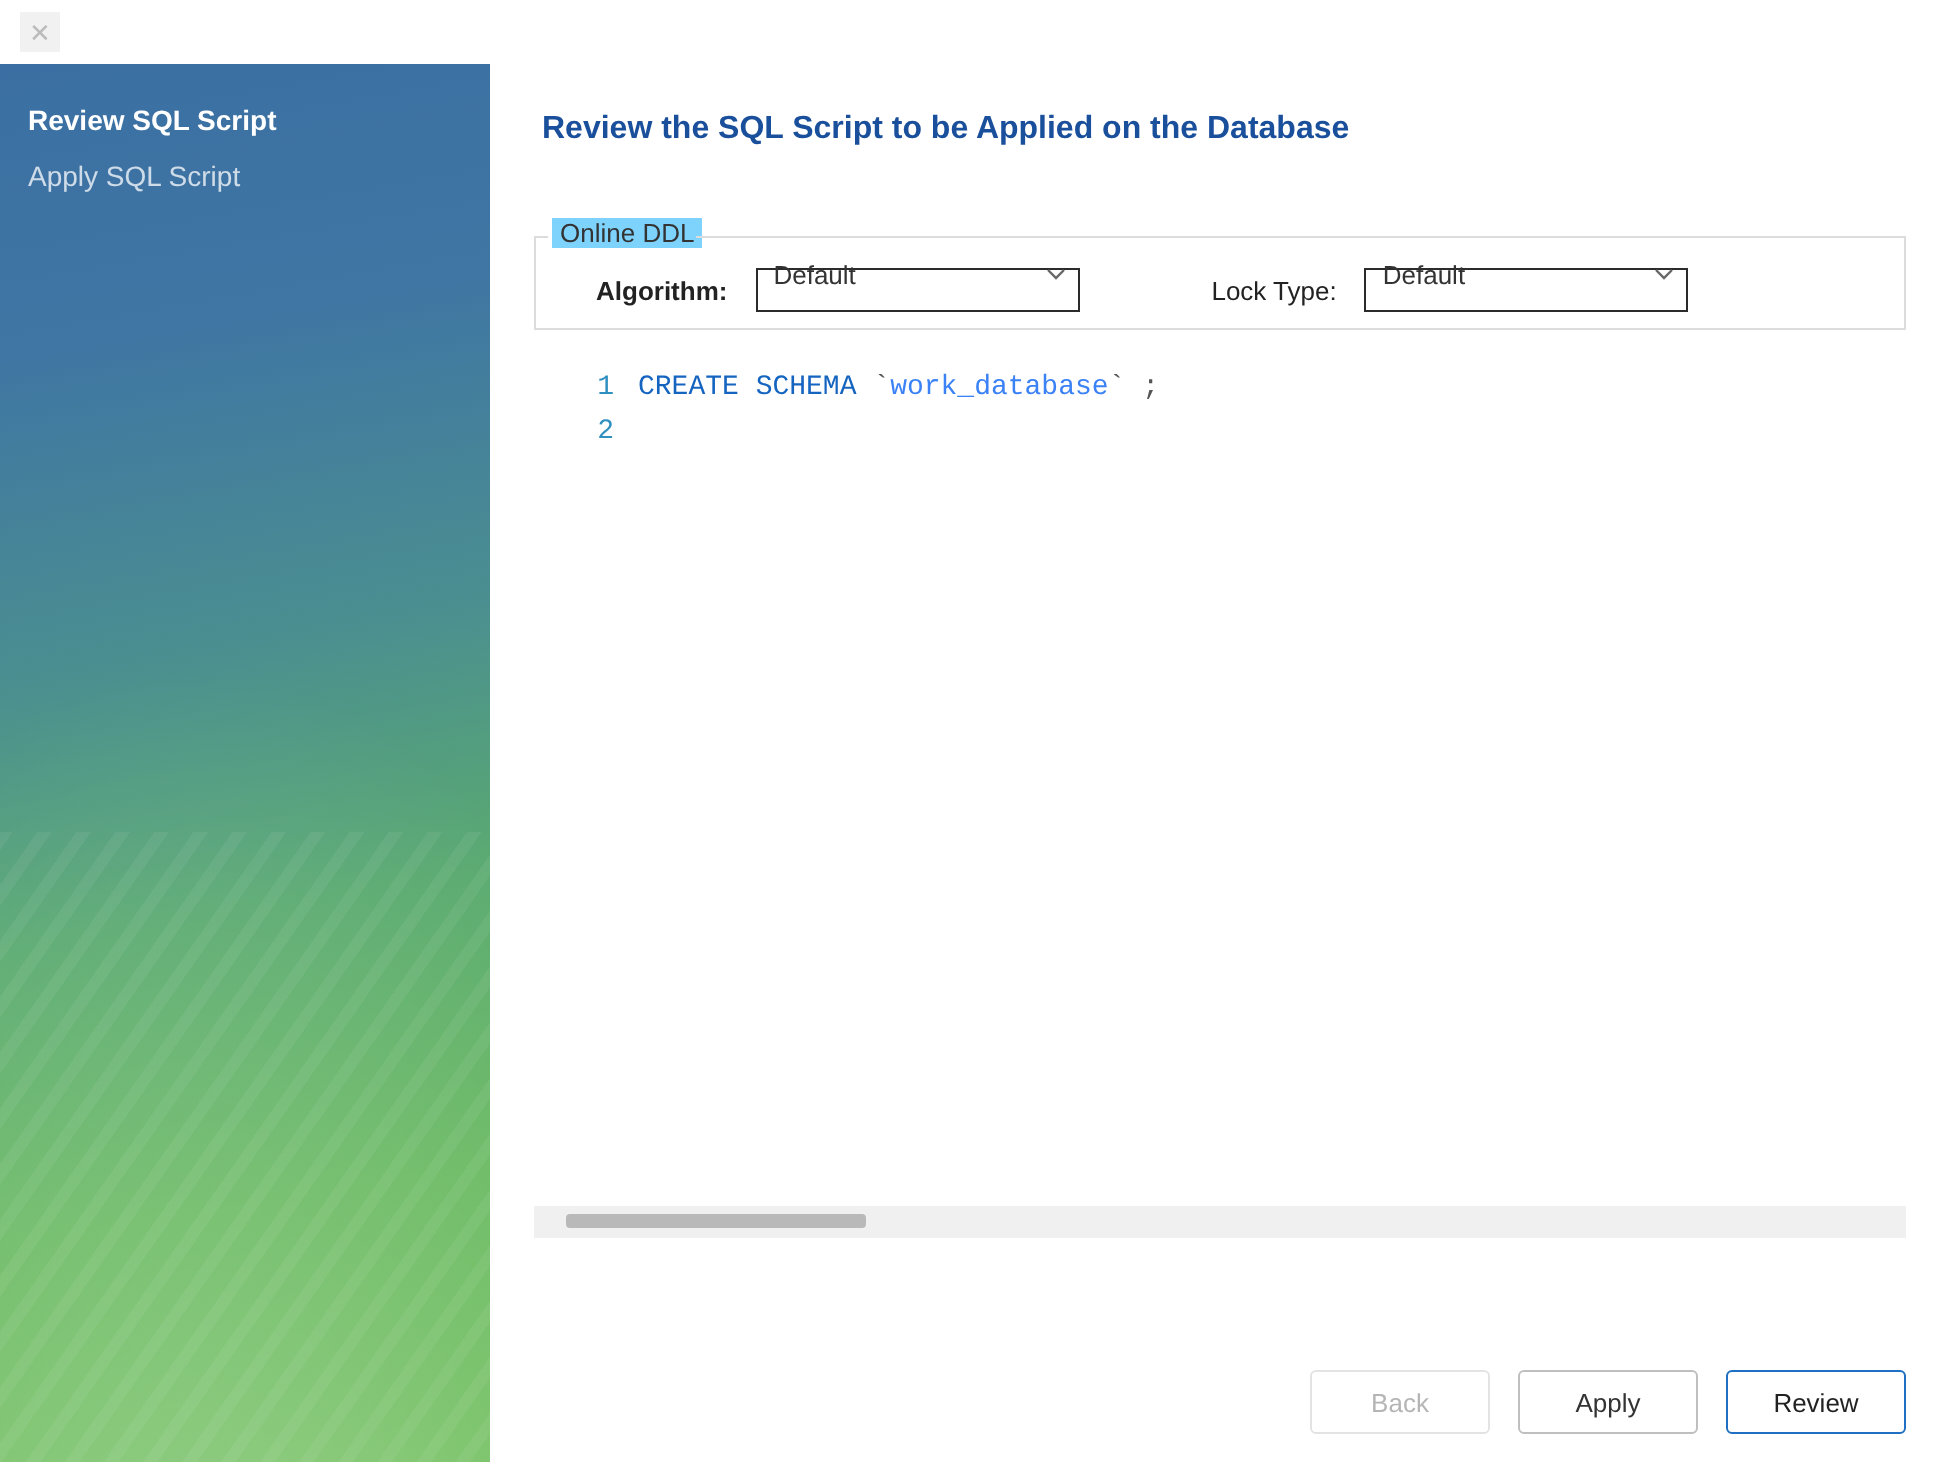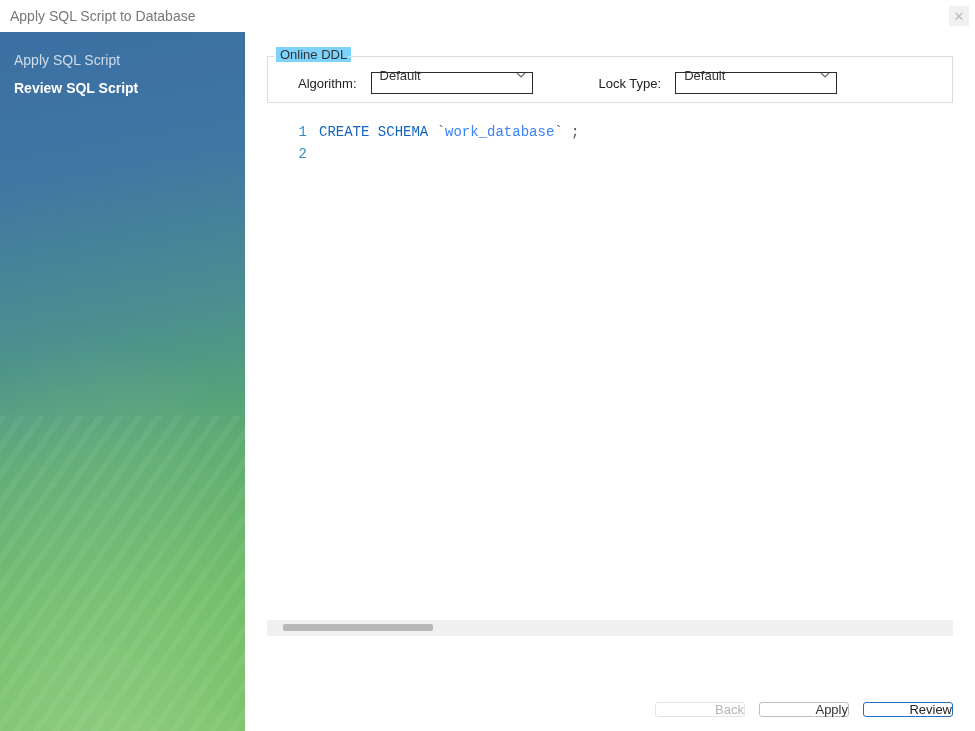--- a/index.html
+++ b/index.html
@@ -113,21 +113,21 @@
   .ddl-row {
     display: flex;
     align-items: center;
     gap: 8px;
   }
   .lbl {
     font-size: 13px;
     color: #222;
     margin-left: 32px;
   }
-  .lbl.first { margin-left: 16px; }
+  .lbl.first { margin-left: 16px; font-weight: bold; }
   .select {
     border: 1px solid #2b2b2b;
     height: 22px;
     display: flex;
     align-items: center;
     justify-content: space-between;
     padding: 0 6px 16px 8px;
     font-size: 13px;
     background: #fff;
     cursor: default;
@@ -183,61 +183,61 @@
   .footer {
     display: flex;
     justify-content: flex-end;
     align-items: center;
     gap: 14px;
     padding-top: 66px;
     padding-right: 2px;
   }
   .btn {
     min-width: 90px;
-    height: 15px;
+    height: 32px;
     border: 1px solid #bfbfbf;
     background: #fff;
     border-radius: 3px;
     display: flex;
     align-items: center;
-    justify-content: flex-end;
+    justify-content: center;
     font-size: 13px;
     color: #333;
   }
   .btn.disabled {
     color: #b5b5b5;
     border-color: #e3e3e3;
   }
   .btn.primary-outline {
     border-color: #1f6fc2;
     color: #222;
   }
   svg.chev-svg { width: 10px; height: 10px; }
 </style>
 </head>
 <body>
 
 <div class="titlebar">
-  <span>Apply SQL Script to Database</span>
   <div class="close-btn">
     <span>✕</span>
   </div>
 </div>
 
 <div class="body">
   <div class="sidebar">
+    <div class="step active">
+      <span>Review SQL Script</span>
+    </div>
     <div class="step inactive">
       <span>Apply SQL Script</span>
     </div>
-    <div class="step active">
-      <span>Review SQL Script</span>
-    </div>
   </div>
 
   <div class="main">
+    <div class="headline">Review the SQL Script to be Applied on the Database</div>
 
     <div class="fieldset-wrap">
       <div class="legend">Online DDL</div>
       <div class="ddl-row">
         <span class="lbl first">Algorithm:</span>
         <div class="select sel-algo">
           <span>Default</span>
           <span class="chev">
             <svg class="chev-svg" viewBox="0 0 10 10">
                 <path d="M1 3 L5 7 L9 3" fill="none" stroke="#666" stroke-width="1.2"></path>

